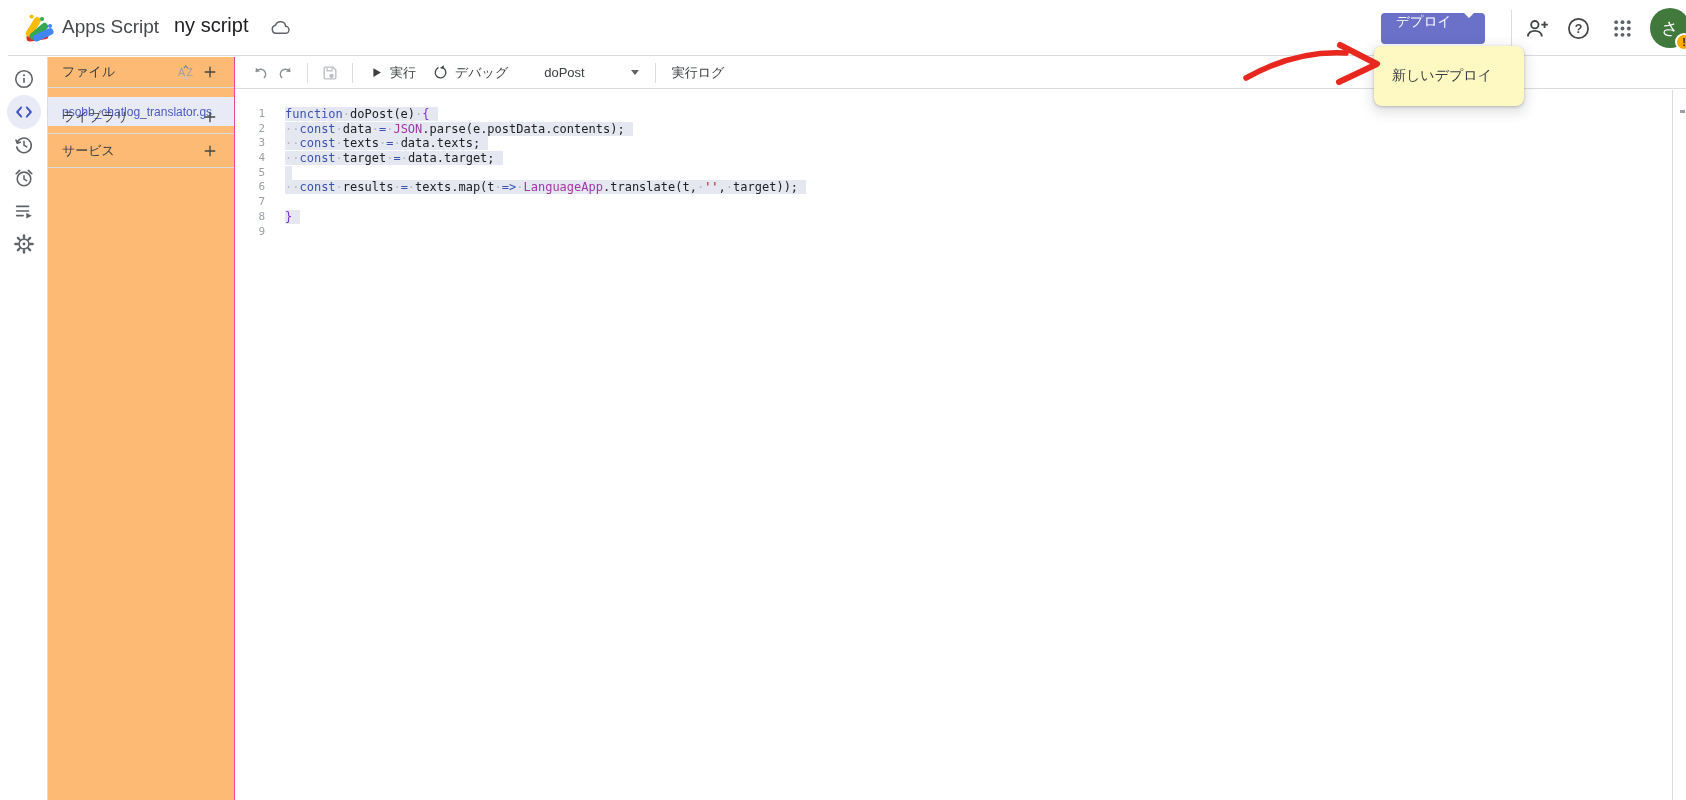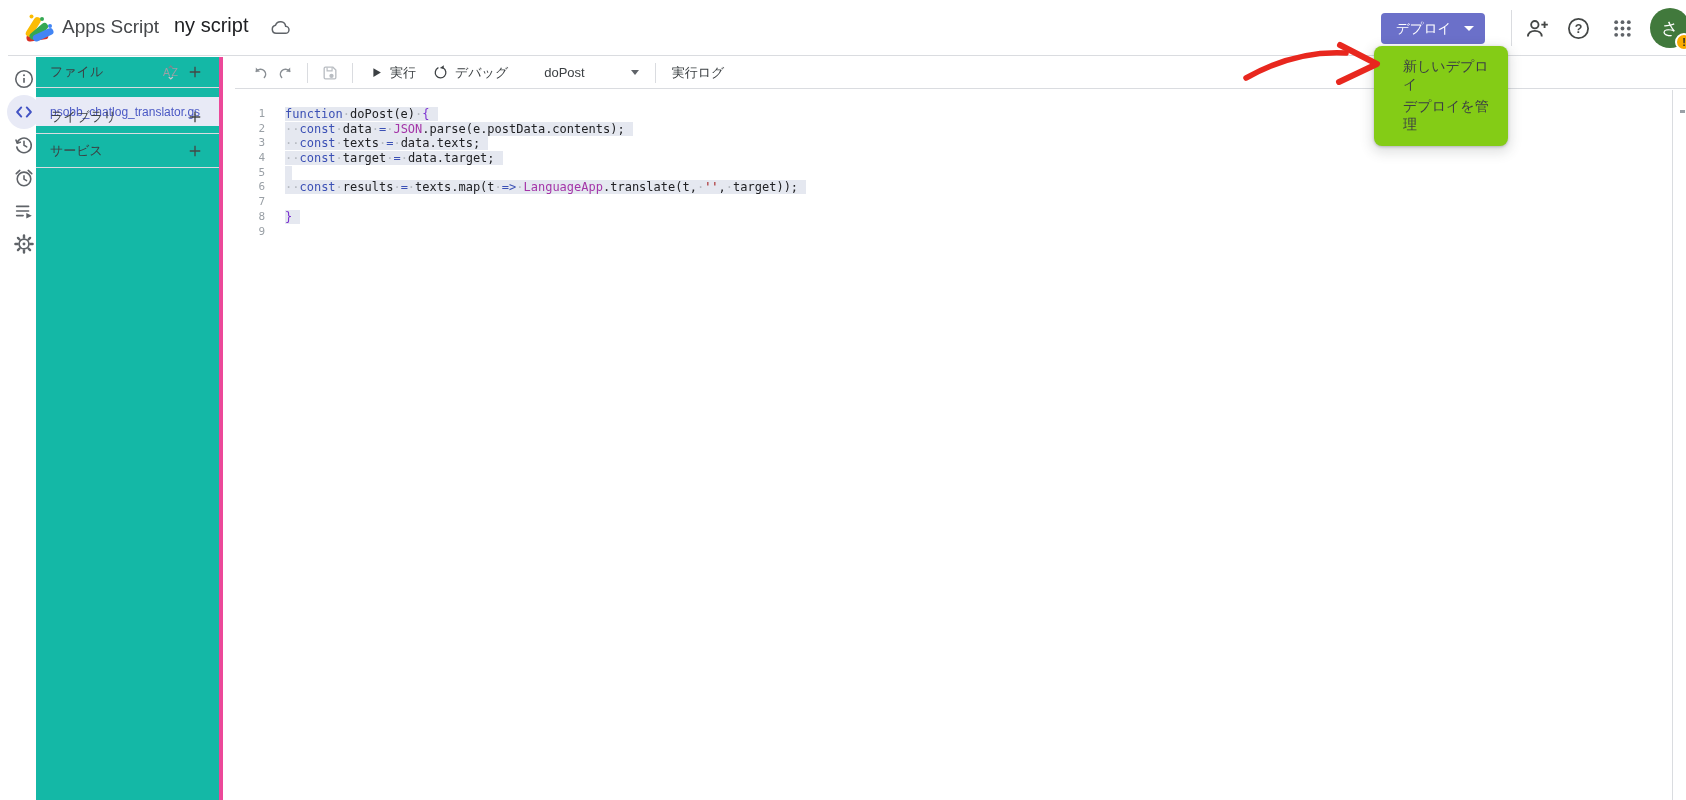--- a/index.html
+++ b/index.html
@@ -8,21 +8,21 @@
 
   
   .header { position:absolute; left:8px; top:0; width:1686px; height:56px;
     background:#fff; border-bottom:1px solid #dadce0; z-index:5; }
   .logo { position:absolute; left:15px; top:12px; width:32px; height:32px; }
   .logo-text { position:absolute; left:54px; top:16px; font-size:19px; color:#45474a; }
   .project-title { position:absolute; left:166px; top:14px; font-size:20px; color:#202124; }
   .cloud-icon { position:absolute; left:262px; top:18px; }
 
   .deploy-btn { position:absolute; left:1373px; top:13px; width:104px; height:31px;
-    background:#6b70c9; border-radius:4px; display:flex; align-items:center;
+    background:#6b70c9; border-radius:4px; display:flex; 
     justify-content:space-between; padding:0 11px 0 15px; cursor:pointer; }
   .deploy-btn .lbl { color:#fff; font-size:13.5px; font-weight:500; }
   .deploy-caret { width:0; height:0; border-left:5px solid transparent;
     border-right:5px solid transparent; border-top:5px solid #fff; }
   .hdr-divider { position:absolute; left:1503px; top:10px; width:1px; height:36px; background:#dadce0; }
   .hdr-icon { position:absolute; cursor:pointer; }
   .avatar { position:absolute; left:1642px; top:8px; width:40px; height:40px;
     border-radius:50%; background:#41793c; color:#fff; display:flex; align-items:center;
     justify-content:center; font-size:17px; cursor:pointer; }
   .avatar-badge { position:absolute; right:-3px; bottom:-3px; width:18px; height:18px;
@@ -33,22 +33,22 @@
   .rail { position:absolute; left:0; top:57px; width:48px; bottom:0; background:#fff;
     border-right:1px solid #dadce0; display:flex; flex-direction:column;
     align-items:center; padding-top:5px; }
   .rail-item { width:48px; height:33px; display:flex; align-items:center;
     justify-content:center; cursor:pointer; }
   .rail-item .pill { width:34px; height:34px; border-radius:50%; display:flex;
     align-items:center; justify-content:center; }
   .rail-item.active .pill { background:#e8eaf6; }
 
   
-  .files-panel { position:absolute; left:36px; top:57px; width:187px; bottom:0;
-    background:#14b8a6; border-right:4px solid #ec4899; }
+  .files-panel { position:absolute; left:48px; top:57px; width:187px; bottom:0;
+    background:#fdba74; border-right:1px solid #ec4899; }
   .panel-header { height:31px; border-bottom:1px solid #dadce0; display:flex;
     align-items:center; padding:0 12px 0 14px; }
   .panel-header .title { font-size:13px; font-weight:500; color:#3c4043; flex:1; }
   .icon-btn { background:none; border:none; cursor:pointer; padding:0; display:flex;
     align-items:center; justify-content:center; width:24px; height:24px; }
   .file-row { margin-top:9px; height:29px; background:#e8eaf6; display:flex;
     align-items:center; padding-left:14px; cursor:pointer; }
   .file-row .fname { font-size:12px; color:#4a58c4; }
   .files-top { height:74px; border-bottom:1px solid #dadce0;
     margin-top:-31px; padding-top:31px; }
@@ -83,22 +83,22 @@
   .tok-bi { color:#a435a8; }
   .tok-br { color:#7b30d0; }
   .tok-str { color:#a31515; }
   .tok-ws { color:#b4b8bf; }
 
   .scroll-gutter { position:absolute; right:7px; top:33px; bottom:0;
     border-left:1px solid #dadce0; width:7px; cursor:pointer; }
   .gutter-mark { position:absolute; right:1px; top:53px; width:5px; height:3px; background:#9aa0a6; }
 
   
-  .deploy-menu { position:absolute; left:1374px; top:46px; width:134px; background:#84cc16;
-    border-radius:8px; padding:10px 15px;
+  .deploy-menu { position:absolute; left:1374px; top:46px; width:150px; background:#fef9c3;
+    border-radius:8px; padding:10px 4px;
     box-shadow:0 1px 3px rgba(60,64,67,.3), 0 4px 12px 3px rgba(60,64,67,.15); z-index:20; }
   .menu-item { height:40px; display:flex; align-items:center; padding-left:14px;
     font-size:14px; color:#3c4043; cursor:pointer; }
 
   
   .anno-arrow { position:absolute; left:1228px; top:36px; z-index:30; pointer-events:none; }
 
   svg { display:block; }
 </style>
 </head>
@@ -348,19 +348,18 @@
         </div>
       </div>
   </div>
 
   <div class="scroll-gutter"></div>
   <div class="gutter-mark"></div>
 </div>
 
 <div class="deploy-menu">
   <div class="menu-item">新しいデプロイ</div>
-  <div class="menu-item">デプロイを管理</div>
 </div>
 
 <svg class="anno-arrow" width="160" height="52" viewBox="0 0 160 52">
   <path d="M18 42 C50 24, 82 15, 118 17" fill="none" stroke="#e8271e" stroke-width="5.5" stroke-linecap="round"></path>
   <path d="M112 9 L149 28 L111 46" fill="none" stroke="#e8271e" stroke-width="6" stroke-linecap="round" stroke-linejoin="round"></path>
 </svg>
 
 </body></html>

